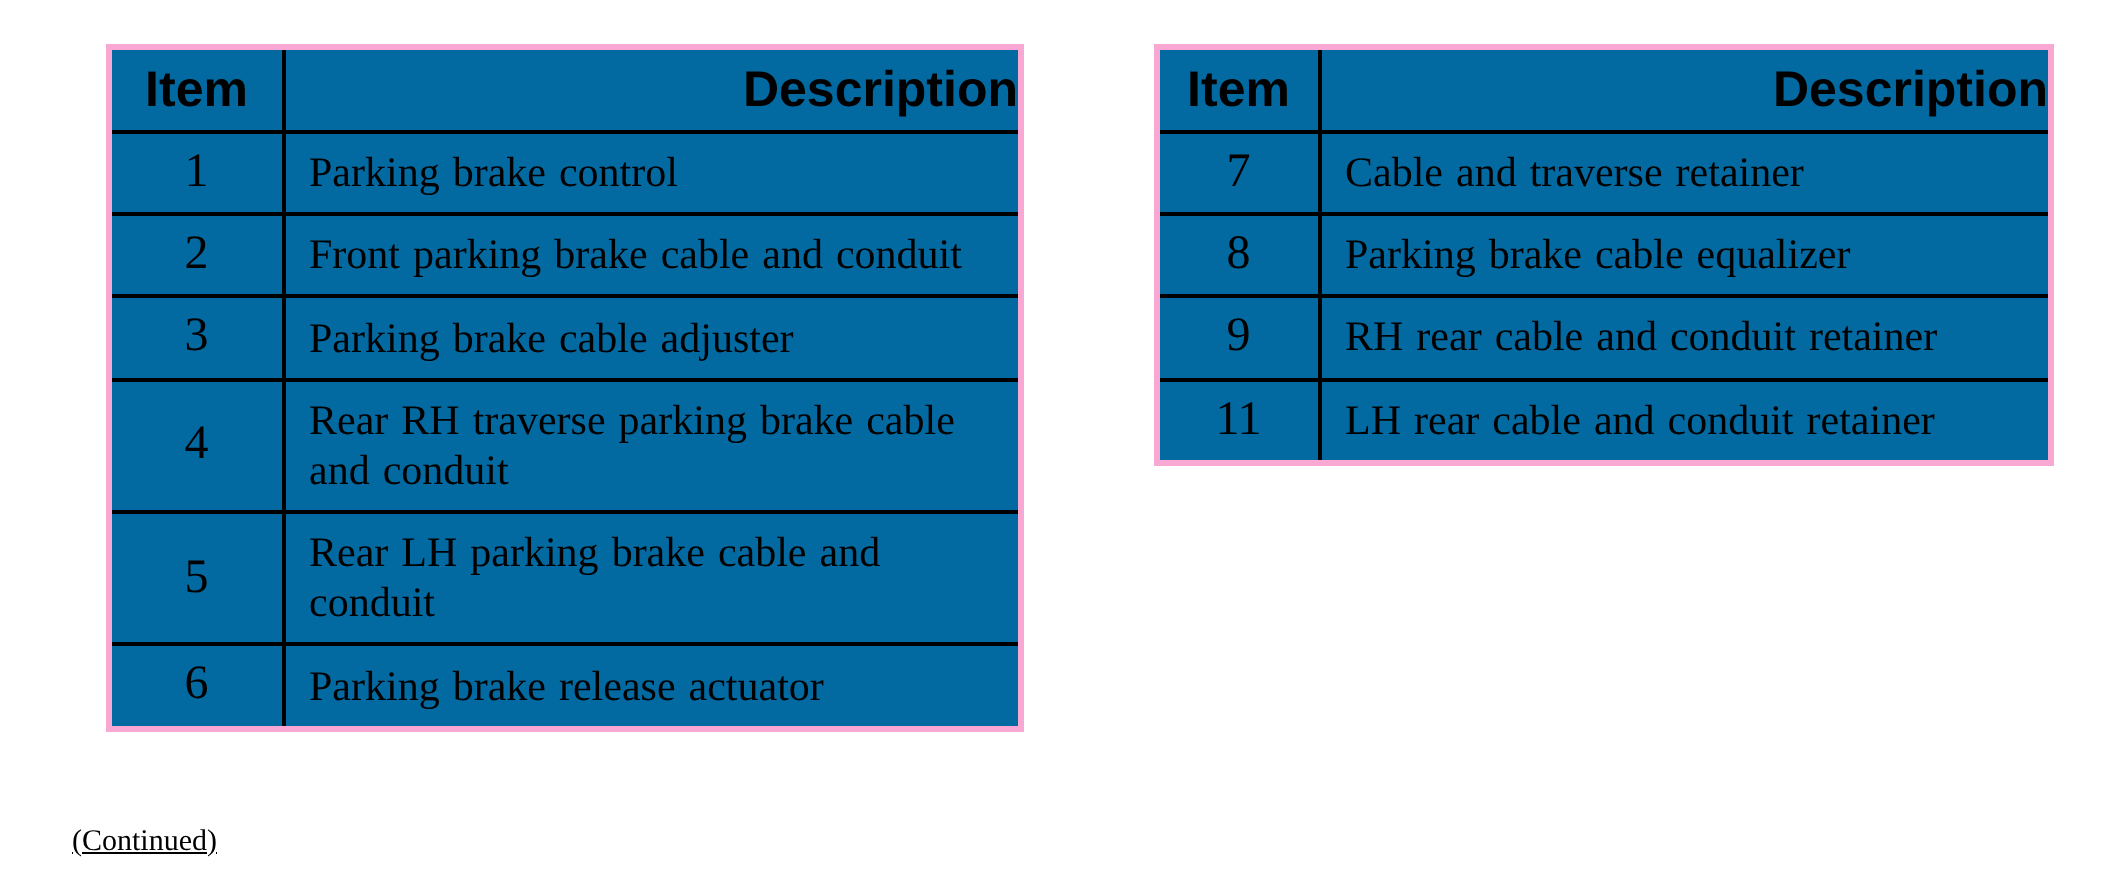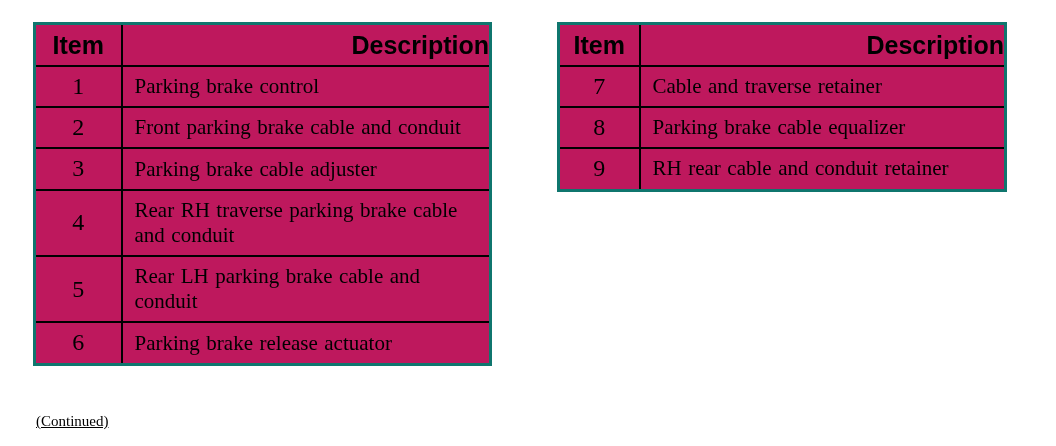--- a/index.html
+++ b/index.html
@@ -20,22 +20,23 @@
     position: absolute;
   }
 
   #left-table-wrap  { left: 33px;  top: 22px;  width: 459px; }
   #right-table-wrap { left: 557px; top: 22px;  width: 450px; }
 
   table.parts-table {
     border-collapse: collapse;
     width: 100%;
     table-layout: fixed;
-    border: 3px solid #0f766e;
-    background: #be185d;
+    border: 3px solid #f9a8d4;
+    background: #0369a1;
+    margin-left: 20px;
   }
 
   table.parts-table td,
   table.parts-table th {
     border: 2px solid #000;
     padding: 0;
     vertical-align: middle;
   }
 
   
@@ -146,17 +147,21 @@
         <td class="cell-desc">Cable and traverse retainer</td>
       </tr>
       <tr>
         <td class="cell-item">8</td>
         <td class="cell-desc">Parking brake cable equalizer</td>
       </tr>
       <tr class="two-line">
         <td class="cell-item">9</td>
         <td class="cell-desc">RH rear cable and conduit retainer</td>
       </tr>
+      <tr class="two-line">
+        <td class="cell-item">11</td>
+        <td class="cell-desc">LH rear cable and conduit retainer</td>
+      </tr>
     </tbody>
   </table>
 </div>
 
 <div class="continued">(Continued)</div>
 
 </body></html>

